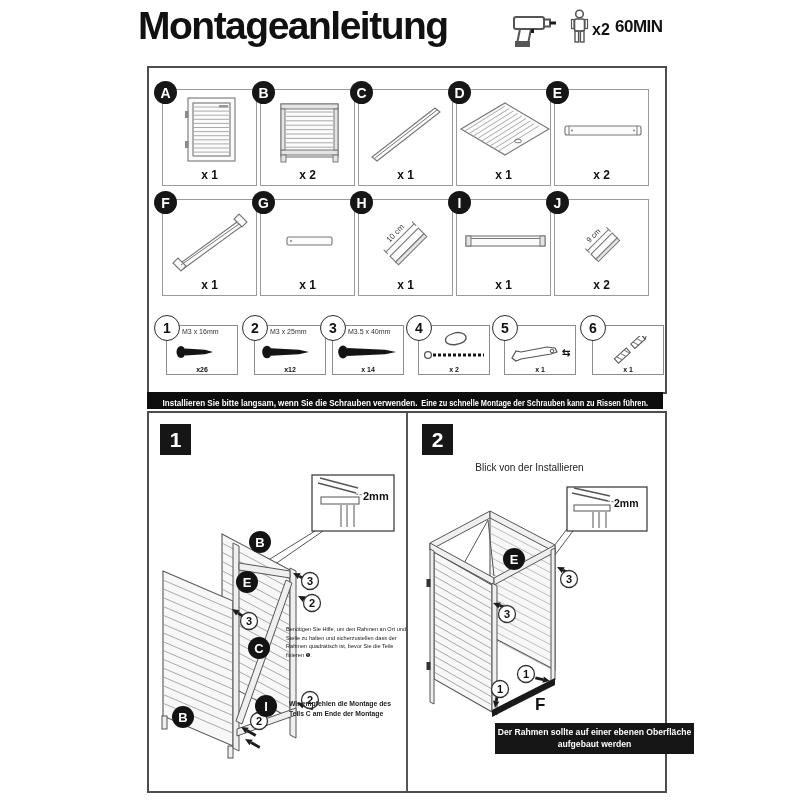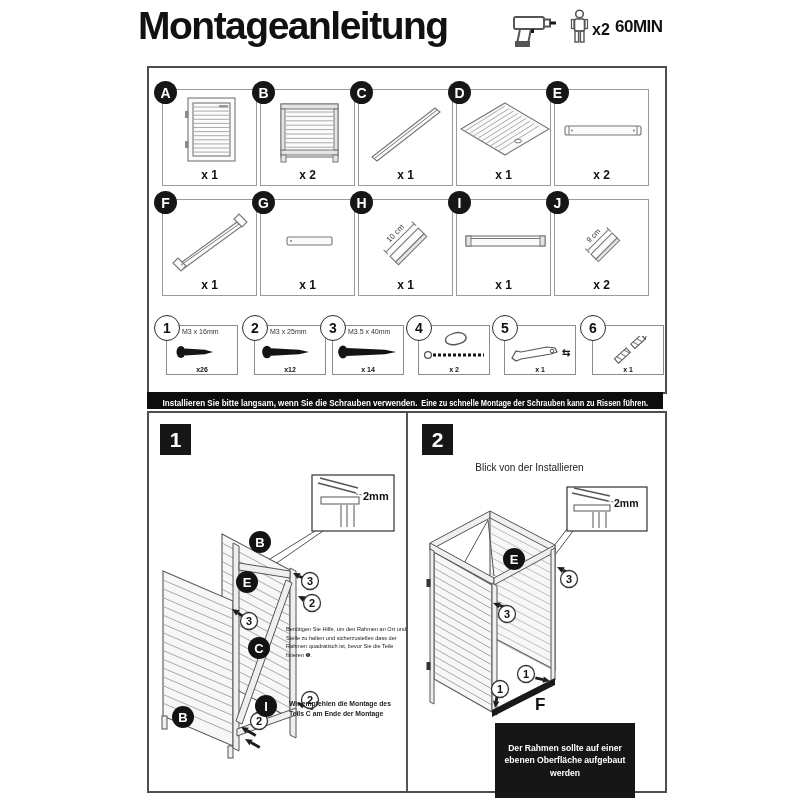--- a/index.html
+++ b/index.html
@@ -36,21 +36,21 @@
   .steps-outer{position:absolute;left:147px;top:411px;width:516px;height:378px;border:2px solid #4d4d4d;background:#fff;}
   .divider{position:absolute;left:257px;top:0;width:1.5px;height:100%;background:#555;}
   .panel{position:absolute;top:0;width:258px;height:378px;}
   .panel1{left:0;} .panel2{left:258px;}
   .stepbadge{position:absolute;left:11px;top:11px;width:31px;height:31px;background:#161616;color:#fff;
              font-size:21px;font-weight:bold;display:flex;align-items:center;justify-content:center;}
   .panel svg.diagram{position:absolute;left:0;top:0;}
   .note1{position:absolute;left:137px;top:212px;width:122px;font-size:5.6px;line-height:1.55;color:#222;}
   .note2{position:absolute;left:140px;top:286px;width:114px;font-size:6.8px;font-weight:bold;line-height:1.5;color:#222;}
   .viewlabel{position:absolute;left:40px;top:49px;width:165px;text-align:center;font-size:10px;color:#222;}
-  .floor-note{position:absolute;left:88px;top:310px;width:140px;box-sizing:border-box;padding:19px 2px;background:#161616;
+  .floor-note{position:absolute;left:88px;top:310px;width:199px;box-sizing:border-box;padding:3px 2px;background:#161616;
               color:#fff;font-size:8.6px;font-weight:bold;text-align:center;line-height:1.45;}
   
   .s{stroke:#555;stroke-width:1;fill:none;}
   .s2{stroke:#777;stroke-width:1;fill:none;}
   .dash{stroke:#444;stroke-width:0.8;stroke-dasharray:2 1.5;fill:none;}
   .panelface{fill:#f7f7f7;stroke:#555;stroke-width:1.1;}
   .slats line{stroke:#a0a0a0;stroke-width:0.9;}
   .slats2 line{stroke:#b0b0b0;stroke-width:0.8;}
   .post{fill:#efefef;stroke:#555;stroke-width:1;}
   .inset{fill:#ffffff;stroke:#333;stroke-width:1.2;}

